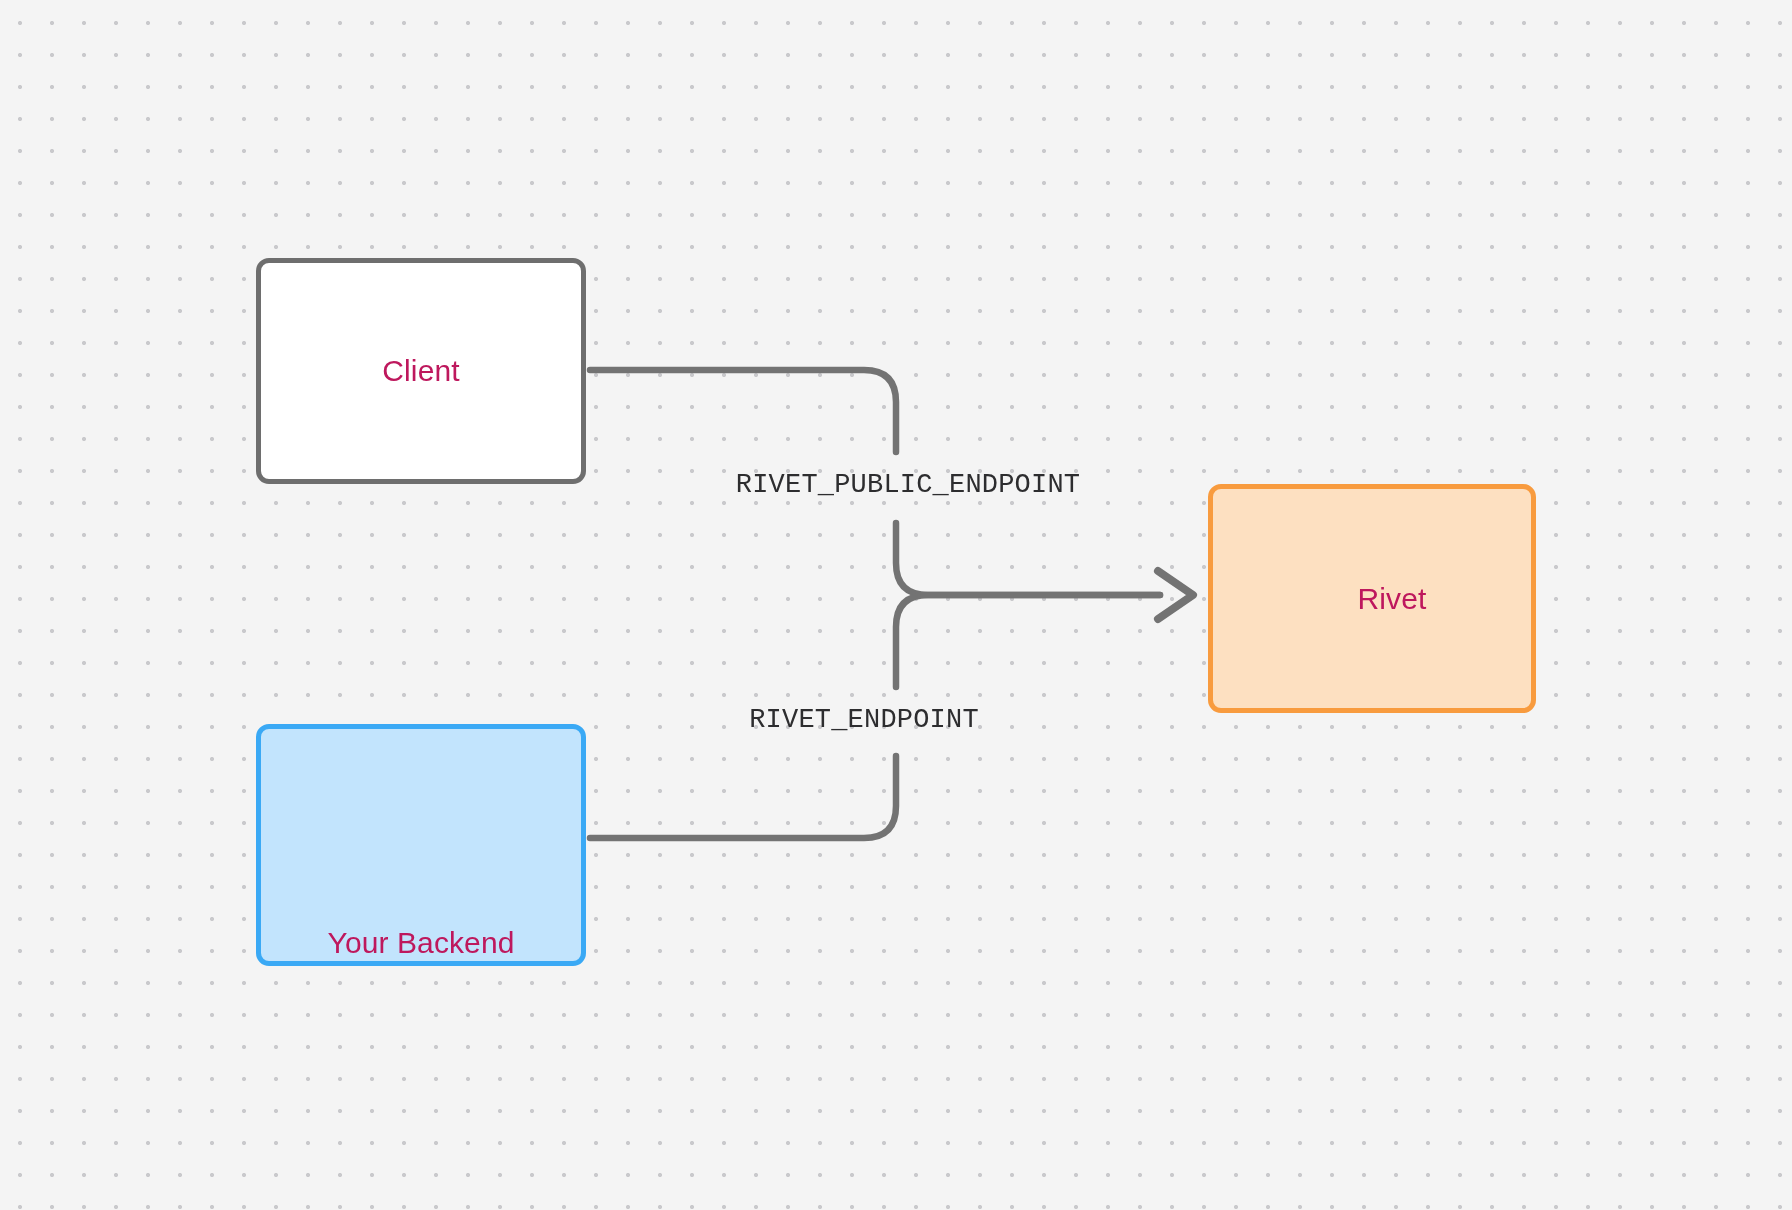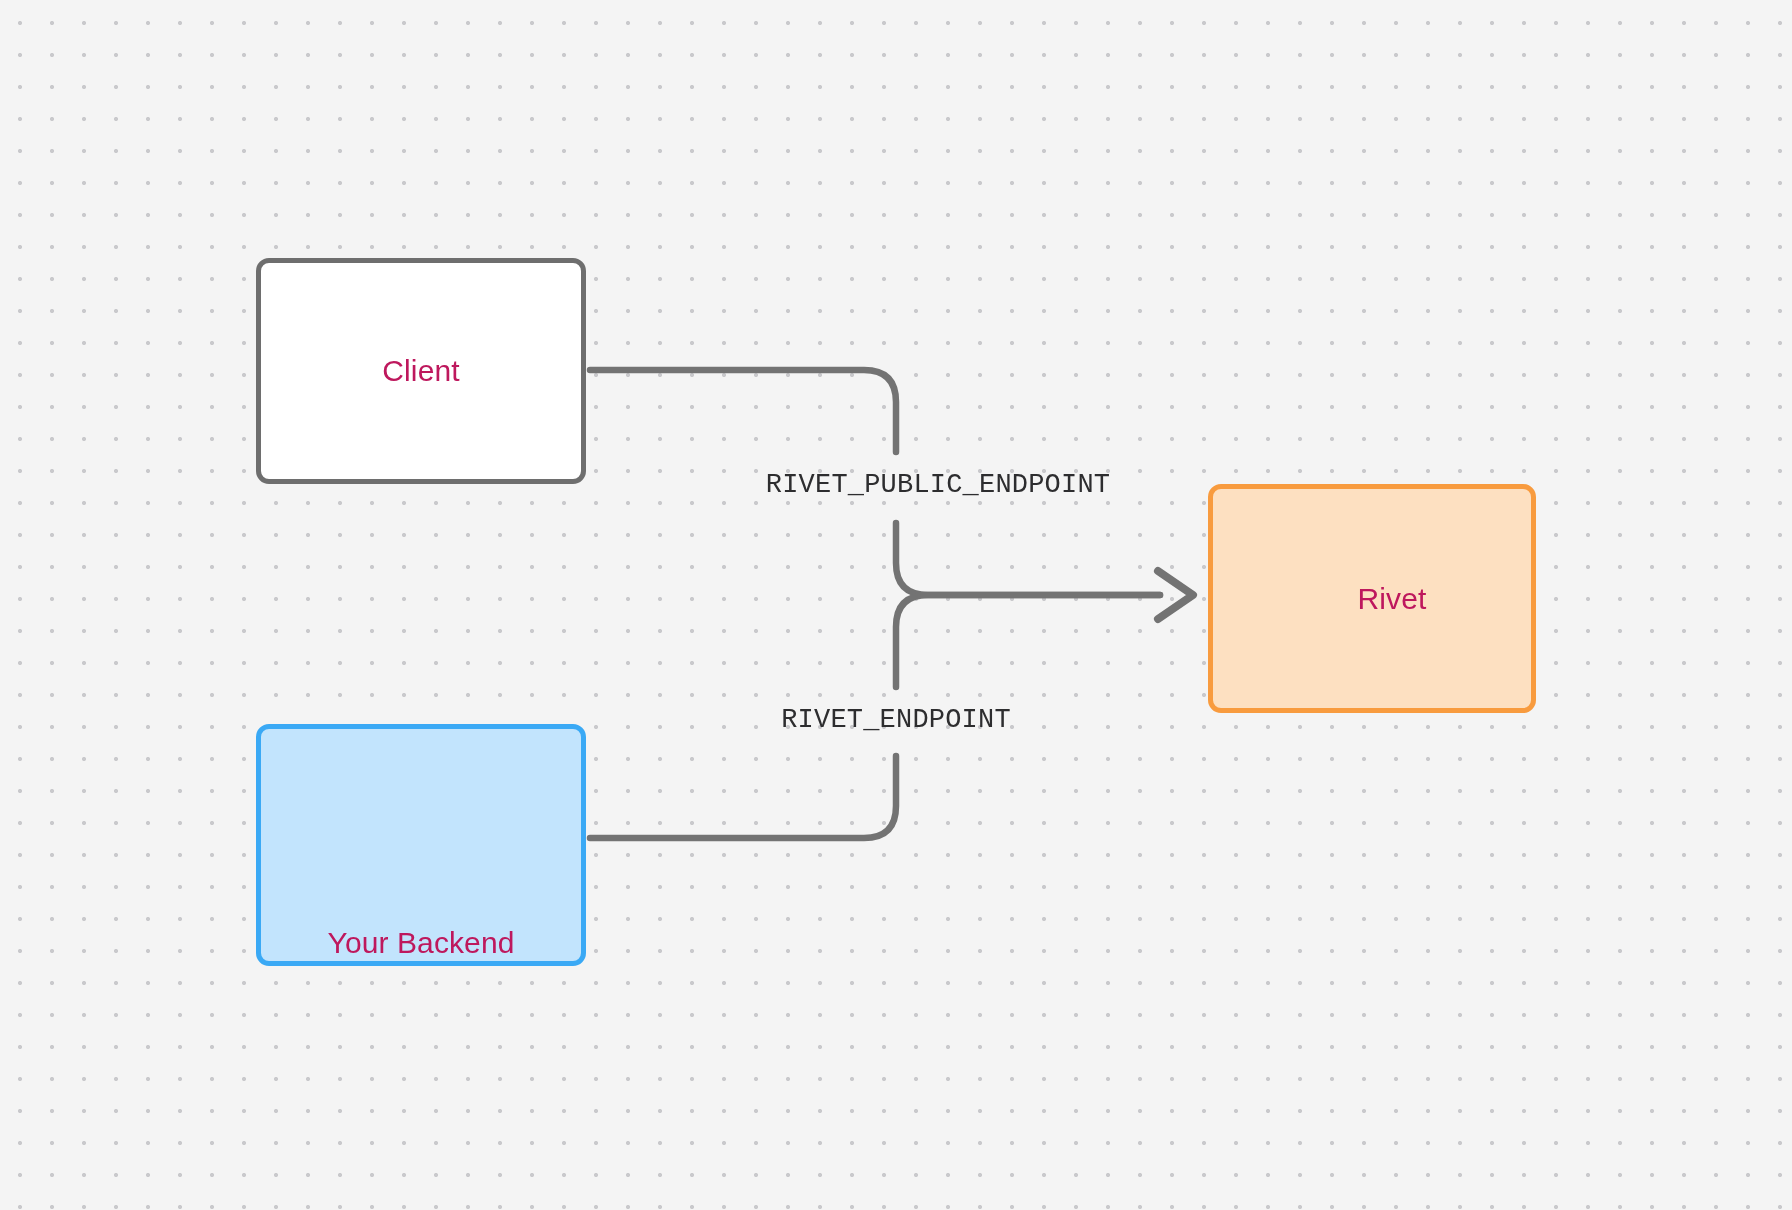--- a/index.html
+++ b/index.html
@@ -79,25 +79,25 @@
     font-family: "Liberation Mono", monospace;
     font-size: 27px;
     color: #2d2d2f;
     letter-spacing: 0.2px;
     white-space: nowrap;
     transform: translate(-50%, -50%);
     padding: 2px 7px;
     line-height: 1.15;
   }
   #label-public {
-    left: 938px;
+    left: 908px;
     top: 486px;
   }
   #label-private {
-    left: 896px;
+    left: 864px;
     top: 721px;
   }
 </style>
 </head>
 <body>
 
 <div id="canvas">
 
   <svg id="edge-layer" viewBox="0 0 1792 1210" width="1792" height="1210" xmlns="http://www.w3.org/2000/svg">
 

